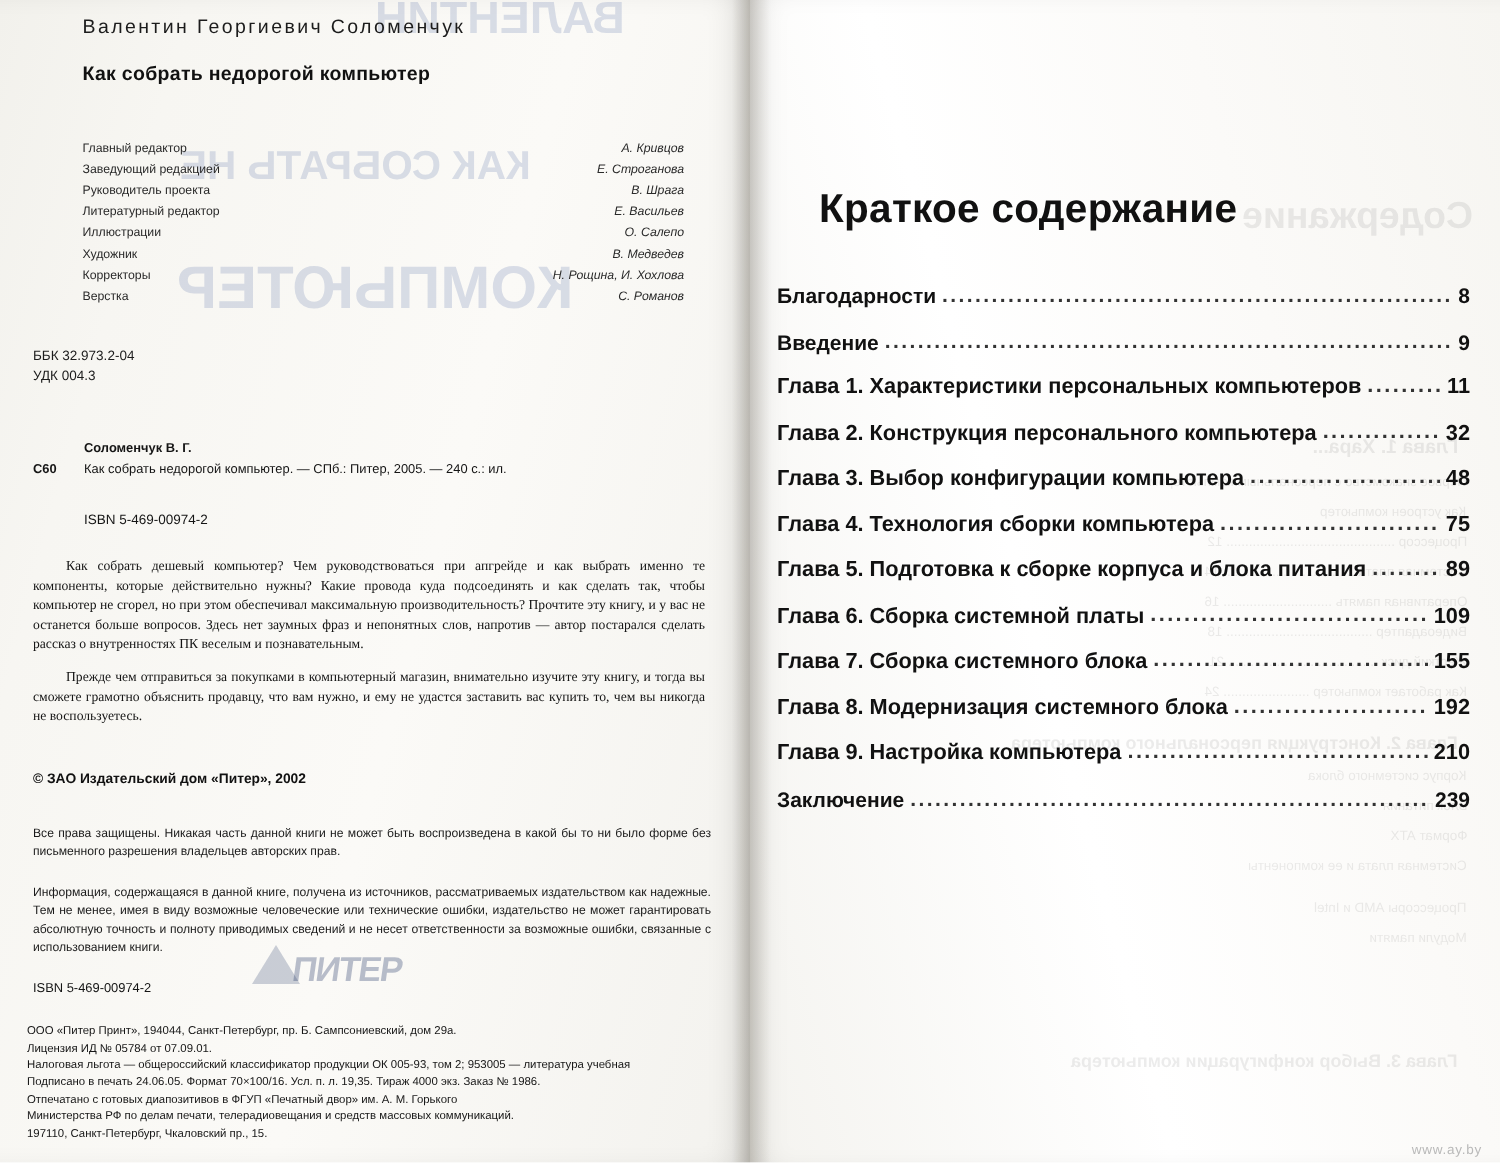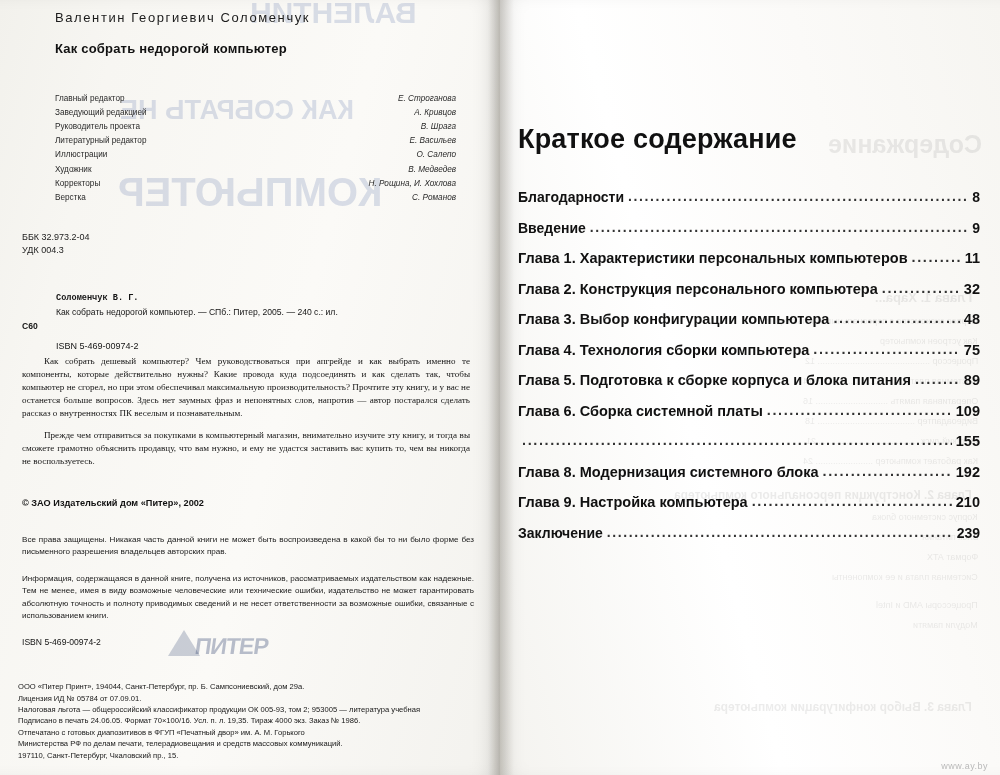--- a/index.html
+++ b/index.html
@@ -94,30 +94,30 @@
   }
   .cip{
     margin-top:34px;
     margin-left:-33px;
     font-family:"Liberation Sans", sans-serif;
     font-size:8.6px;
     line-height:1.6;
     color:#151515;
     position:relative;
   }
-  .cip .code{position:absolute;left:0;top:28px;font-weight:bold;}
+  .cip .code{position:absolute;left:0;top:14px;font-weight:bold;}
   .cip .blk{margin-left:34px;}
-  .cip .nm{font-weight:bold;font-family:Liberation Mono, monospace;}
+  .cip .nm{font-weight:bold;}
   .isbn1{
     margin-top:22px;margin-left:1px;
     font-family:"Liberation Sans", sans-serif;
     font-size:9px;color:#151515;
   }
   .annot{
-    margin-top:4px;margin-left:-33px;margin-right:8px;
+    margin-top:20px;margin-left:-33px;margin-right:8px;
     font-family:"Liberation Serif", serif;
     font-size:9.1px;
     line-height:1.42;
     text-align:justify;
     color:#141414;
   }
   .annot p{margin:0 0 9px 0;text-indent:22px;}
   .copyright{
     margin-top:30px;margin-left:-33px;
     font-family:"Liberation Sans", sans-serif;
@@ -163,20 +163,21 @@
 
   
   .rp{position:absolute;left:18px;right:20px;top:0;}
   .toc-title{
     font-family:"Liberation Sans", sans-serif;
     font-size:27px;
     font-weight:bold;
     color:#111;
     margin-top:124px;
     letter-spacing:0.2px;
+    margin-left:28px;
   }
   .toc{
     margin-top:34px;
     font-family:"Liberation Sans", sans-serif;
   }
   .toc-row{
     display:flex;
     align-items:baseline;
     font-size:14.5px;
     font-weight:bold;
@@ -225,22 +226,22 @@
           <div>Главный редактор</div>
           <div>Заведующий редакцией</div>
           <div>Руководитель проекта</div>
           <div>Литературный редактор</div>
           <div>Иллюстрации</div>
           <div>Художник</div>
           <div>Корректоры</div>
           <div>Верстка</div>
         </div>
         <div class="names">
+          <div>А. Кривцов</div>
           <div>Е. Строганова</div>
-          <div>А. Кривцов</div>
           <div>В. Шрага</div>
           <div>Е. Васильев</div>
           <div>О. Салепо</div>
           <div>В. Медведев</div>
           <div>Н. Рощина, И. Хохлова</div>
           <div>С. Романов</div>
         </div>
       </div>
 
       <div class="bbk">
@@ -355,20 +356,21 @@
           <span class="toc-page">89</span>
         </div>
 
         <div class="toc-row">
           <span class="toc-label">Глава 6. Сборка системной платы</span>
           <span class="toc-dots">..........................................................................................</span>
           <span class="toc-page">109</span>
         </div>
 
         <div class="toc-row">
+          <span class="toc-label">Глава 7. Сборка системного блока</span>
           <span class="toc-dots">..........................................................................................</span>
           <span class="toc-page">155</span>
         </div>
 
         <div class="toc-row">
           <span class="toc-label">Глава 8. Модернизация системного блока</span>
           <span class="toc-dots">..........................................................................................</span>
           <span class="toc-page">192</span>
         </div>
 

